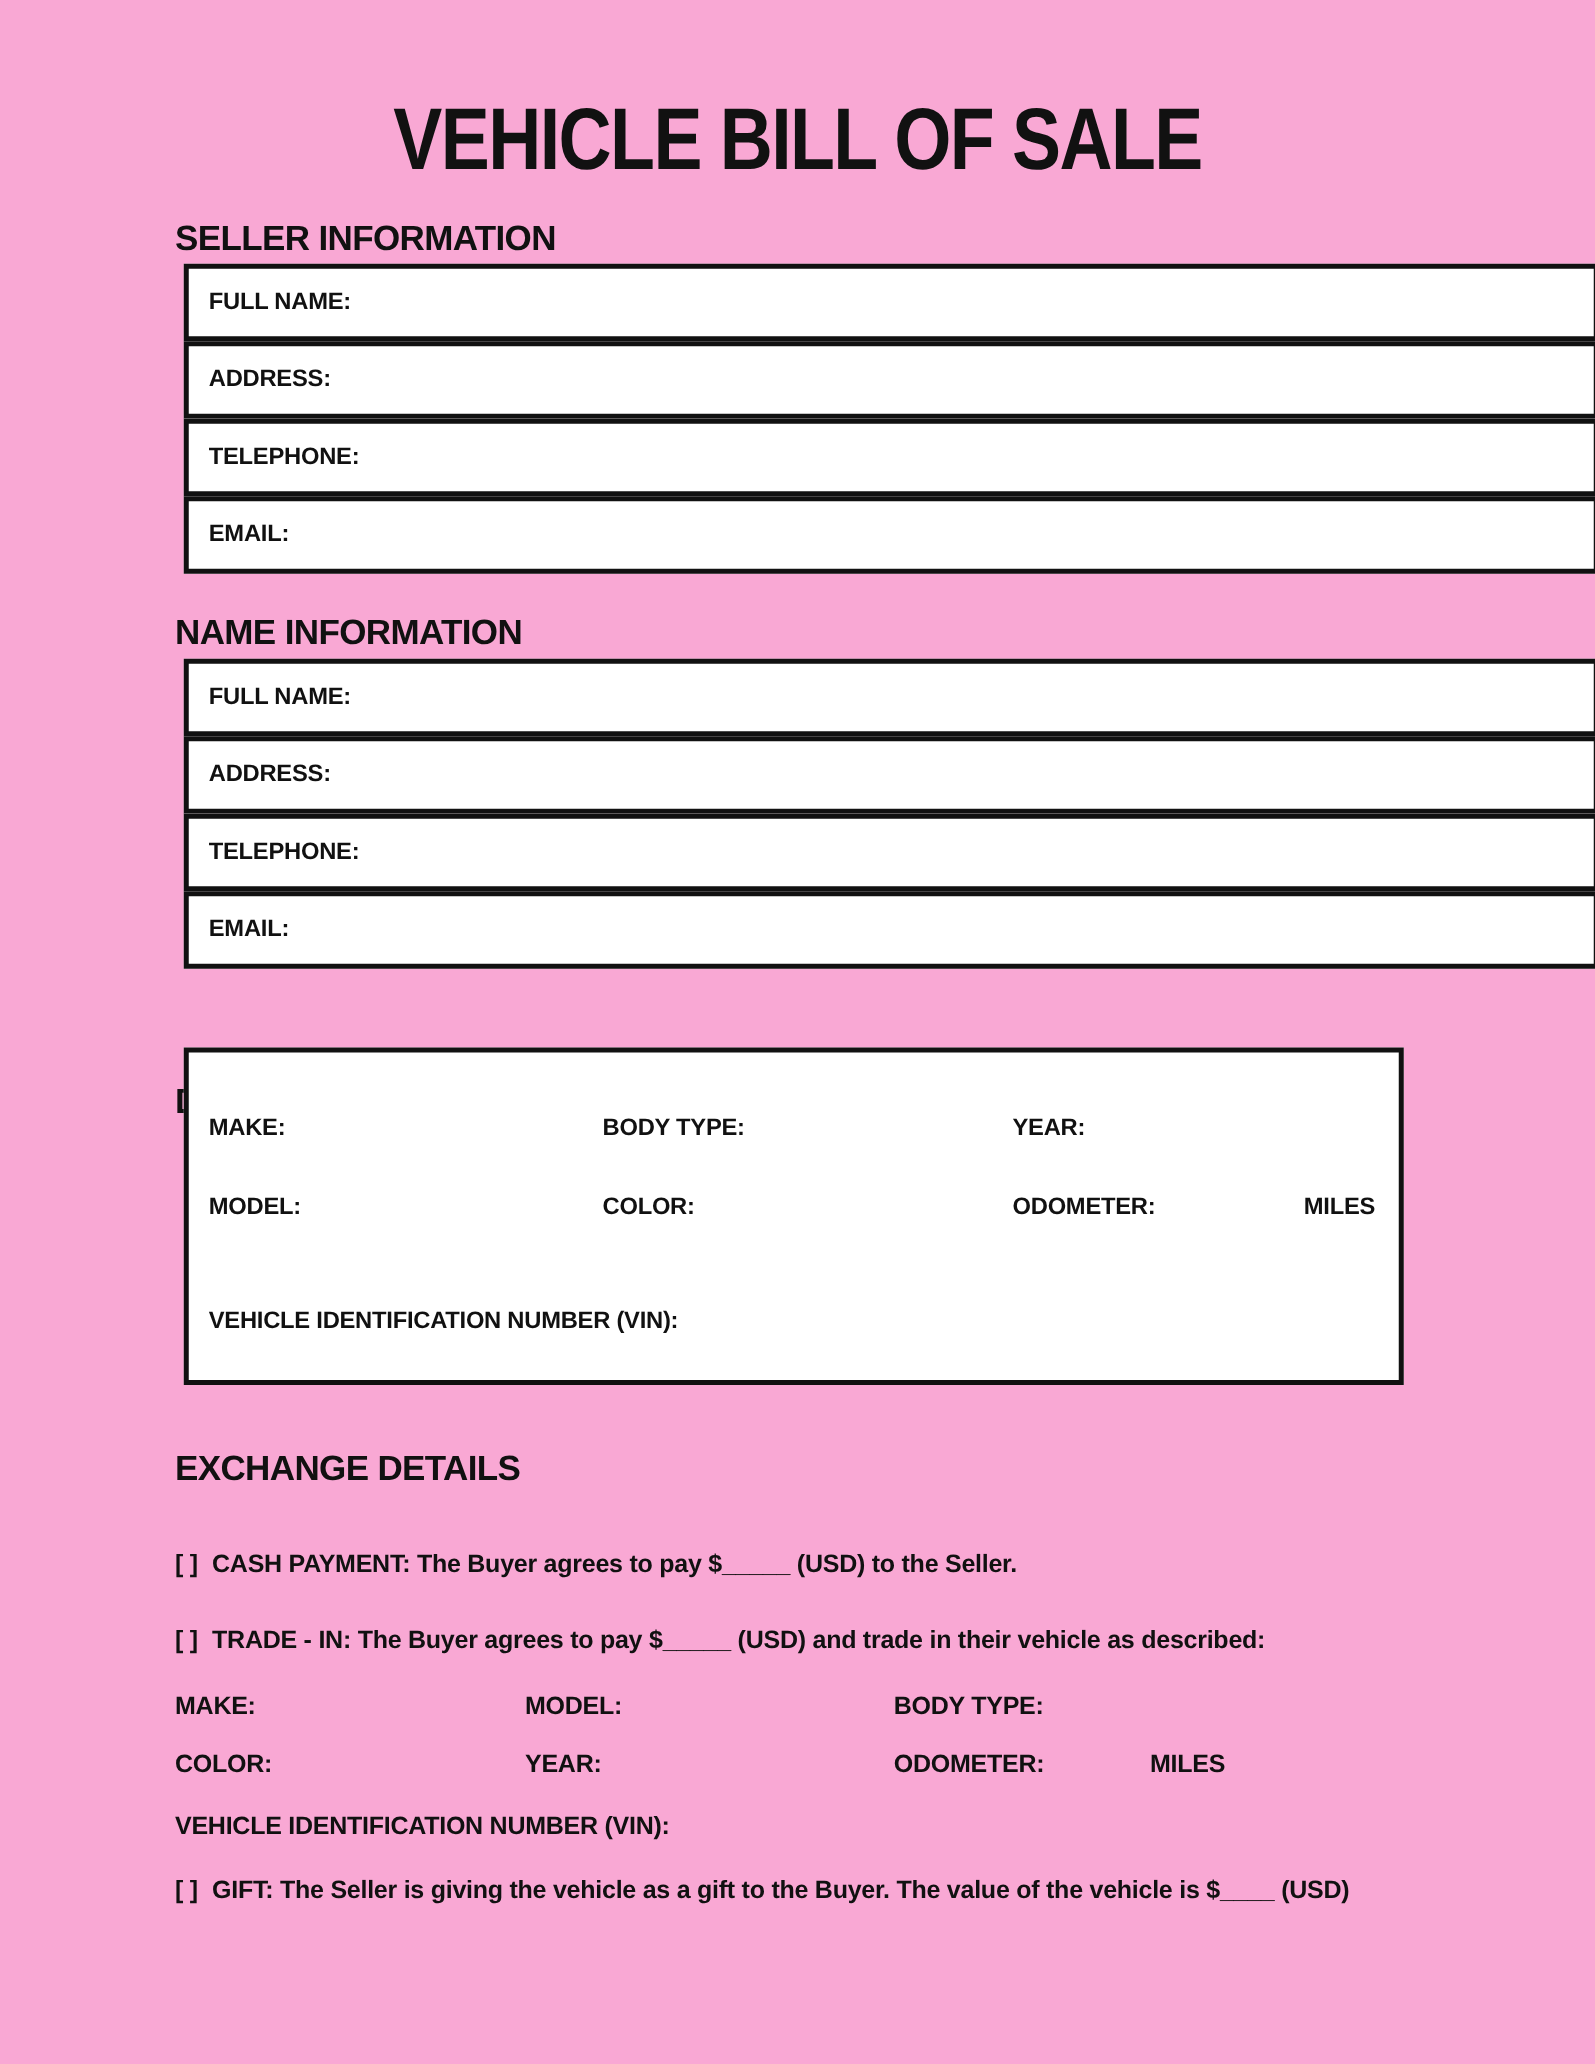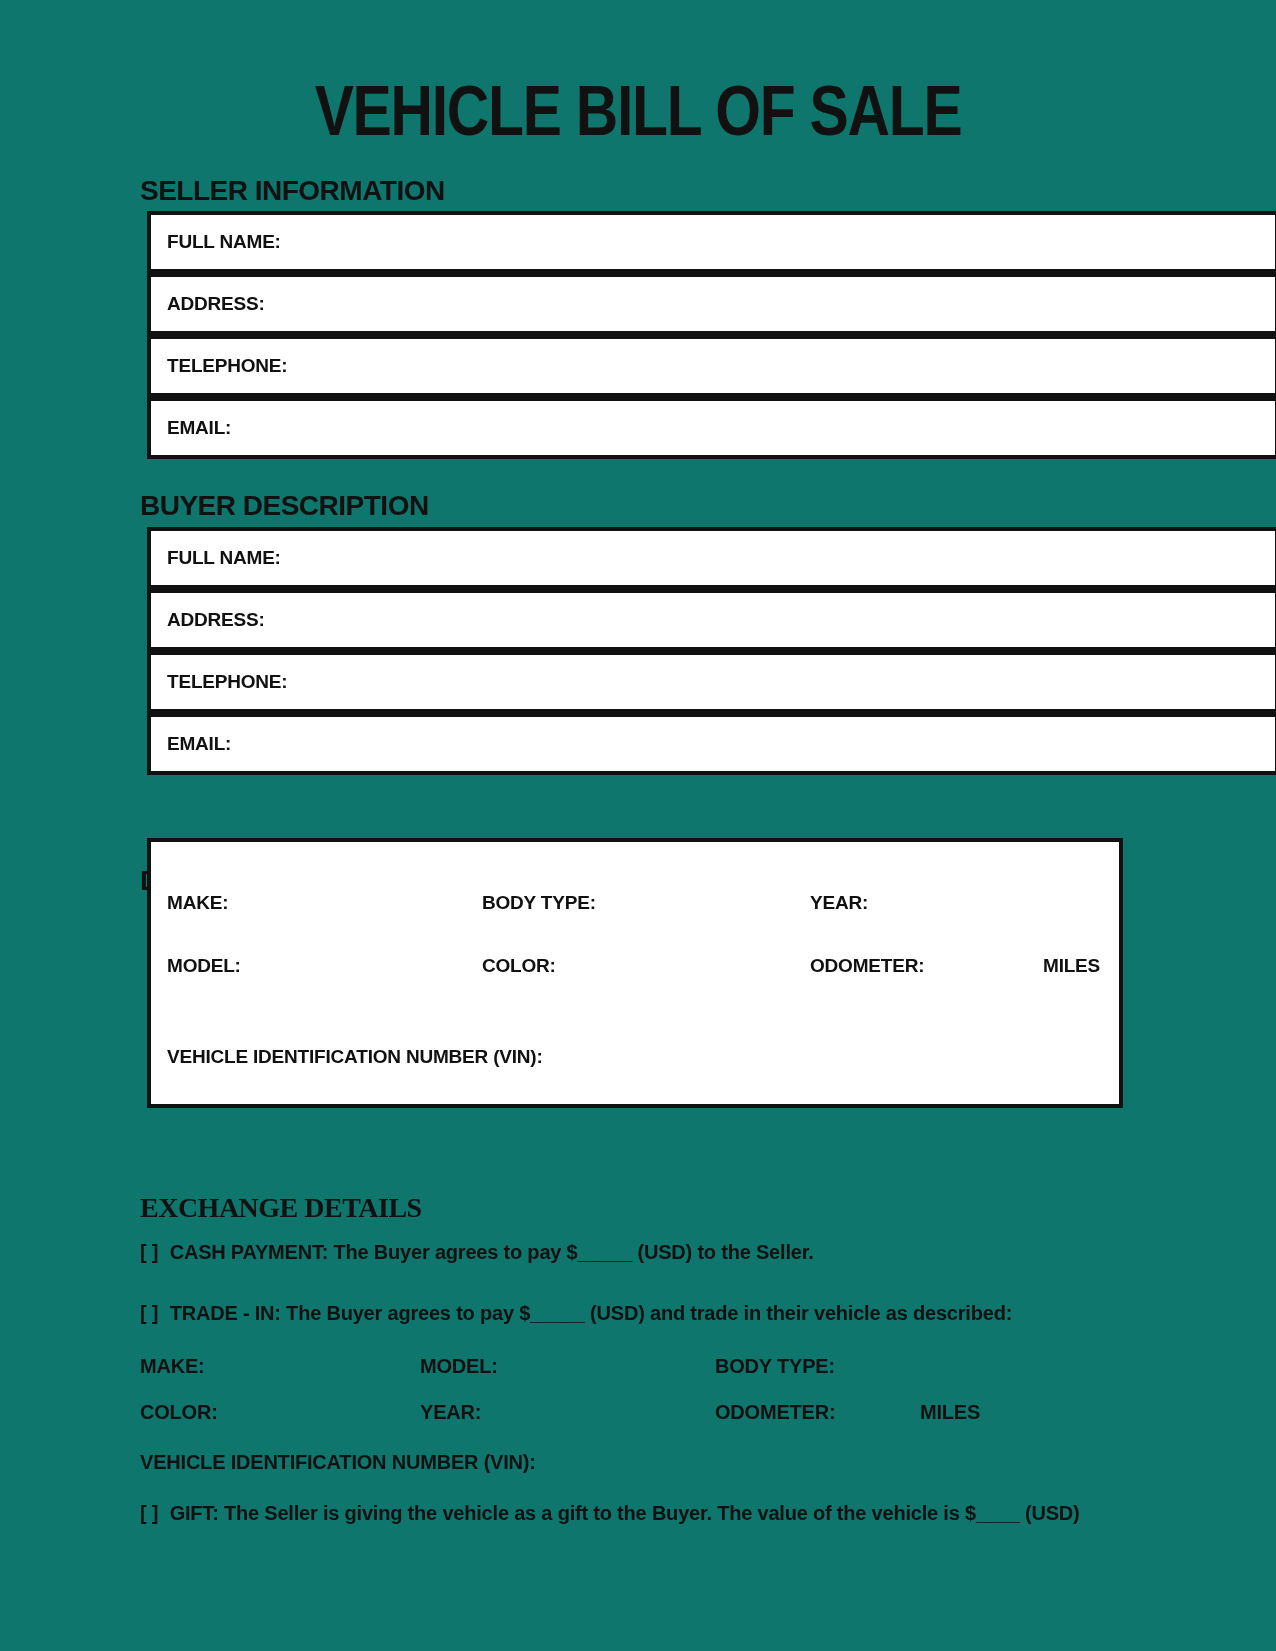--- a/index.html
+++ b/index.html
@@ -1,40 +1,40 @@
 <!DOCTYPE html>
 <html><head>
 <meta charset="utf-8">
 <style>
   html,body{margin:0;padding:0;background:#e8e8e8;}
   .page{
     position:relative;
     width:1276px;height:1651px;
     margin:0 auto;
-    background:#0f766e;
+    background:#f9a8d4;
     font-family:"Liberation Sans",sans-serif;
     color:#111111;
     overflow:hidden;
   }
   .title{
     position:absolute;top:76px;left:0;width:100%;
     margin:0;text-align:center;
     font-size:70px;font-weight:bold;line-height:1;
     letter-spacing:-1.5px;white-space:nowrap;
     transform:scaleX(0.84);transform-origin:50% 50%;
   }
   .section-heading{
     position:absolute;left:140px;
     font-size:28px;font-weight:bold;line-height:1;
     letter-spacing:-0.5px;white-space:nowrap;
   }
   .heading-seller{top:177px;}
   .heading-buyer{top:492px;}
   .heading-vehicle{top:847px;margin-top:20px;}
-  .heading-exchange{top:1194px;font-family:Liberation Serif, serif;}
+  .heading-exchange{top:1161px;}
   .field-stack{position:absolute;left:147px;width:1132px;}
   .stack-seller{top:211px;}
   .stack-buyer{top:527px;}
   .field-row{
     box-sizing:border-box;
     height:62px;width:100%;
     border:4px solid #111111;
     background:#ffffff;
     display:flex;align-items:center;
     padding-left:16px;
@@ -86,21 +86,21 @@
       <span class="field-label">ADDRESS:</span>
     </div>
     <div class="field-row">
       <span class="field-label">TELEPHONE:</span>
     </div>
     <div class="field-row">
       <span class="field-label">EMAIL:</span>
     </div>
   </div>
 
-  <div class="section-heading heading-buyer">BUYER DESCRIPTION</div>
+  <div class="section-heading heading-buyer">NAME INFORMATION</div>
   <div class="field-stack stack-buyer">
     <div class="field-row">
       <span class="field-label">FULL NAME:</span>
     </div>
     <div class="field-row">
       <span class="field-label">ADDRESS:</span>
     </div>
     <div class="field-row">
       <span class="field-label">TELEPHONE:</span>
     </div>

